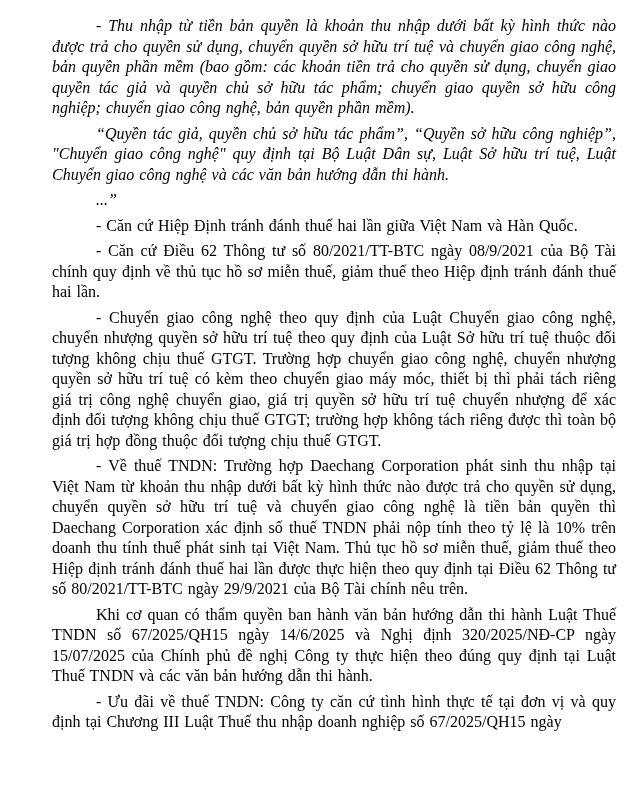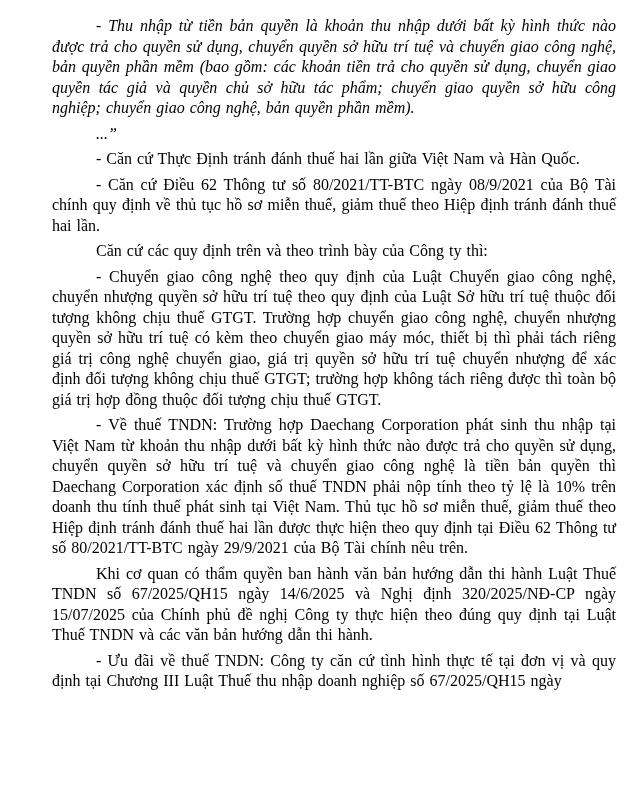--- a/index.html
+++ b/index.html
@@ -30,21 +30,21 @@
   }
   .para.italic {
     font-style: italic;
   }
 </style>
 </head>
 <body>
 
 <div class="page">
   <p class="para italic">- Thu nhập từ tiền bản quyền là khoản thu nhập dưới bất kỳ hình thức nào được trả cho quyền sử dụng, chuyển quyền sở hữu trí tuệ và chuyển giao công nghệ, bản quyền phần mềm (bao gồm: các khoản tiền trả cho quyền sử dụng, chuyển giao quyền tác giả và quyền chủ sở hữu tác phẩm; chuyển giao quyền sở hữu công nghiệp; chuyển giao công nghệ, bản quyền phần mềm).</p>
+  <p class="para italic">“Quyền tác giả, quyền chủ sở hữu tác phẩm”, “Quyền sở hữu công nghiệp”, "Chuyển giao công nghệ" quy định tại Bộ Luật Dân sự, Luật Sở hữu trí tuệ, Luật Chuyển giao công nghệ và các văn bản hướng dẫn thi hành.</p>
   <p class="para italic">...”</p>
-  <p class="para">- Căn cứ Thực Định tránh đánh thuế hai lần giữa Việt Nam và Hàn Quốc.</p>
+  <p class="para">- Căn cứ Hiệp Định tránh đánh thuế hai lần giữa Việt Nam và Hàn Quốc.</p>
   <p class="para">- Căn cứ Điều 62 Thông tư số 80/2021/TT-BTC ngày 08/9/2021 của Bộ Tài chính quy định về thủ tục hồ sơ miễn thuế, giảm thuế theo Hiệp định tránh đánh thuế hai lần.</p>
-  <p class="para">Căn cứ các quy định trên và theo trình bày của Công ty thì:</p>
   <p class="para">- Chuyển giao công nghệ theo quy định của Luật Chuyển giao công nghệ, chuyển nhượng quyền sở hữu trí tuệ theo quy định của Luật Sở hữu trí tuệ thuộc đối tượng không chịu thuế GTGT. Trường hợp chuyển giao công nghệ, chuyển nhượng quyền sở hữu trí tuệ có kèm theo chuyển giao máy móc, thiết bị thì phải tách riêng giá trị công nghệ chuyển giao, giá trị quyền sở hữu trí tuệ chuyển nhượng để xác định đối tượng không chịu thuế GTGT; trường hợp không tách riêng được thì toàn bộ giá trị hợp đồng thuộc đối tượng chịu thuế GTGT.</p>
   <p class="para">- Về thuế TNDN: Trường hợp Daechang Corporation phát sinh thu nhập tại Việt Nam từ khoản thu nhập dưới bất kỳ hình thức nào được trả cho quyền sử dụng, chuyển quyền sở hữu trí tuệ và chuyển giao công nghệ là tiền bản quyền thì Daechang Corporation xác định số thuế TNDN phải nộp tính theo tỷ lệ là 10% trên doanh thu tính thuế phát sinh tại Việt Nam. Thủ tục hồ sơ miễn thuế, giảm thuế theo Hiệp định tránh đánh thuế hai lần được thực hiện theo quy định tại Điều 62 Thông tư số 80/2021/TT-BTC ngày 29/9/2021 của Bộ Tài chính nêu trên.</p>
   <p class="para">Khi cơ quan có thẩm quyền ban hành văn bản hướng dẫn thi hành Luật Thuế TNDN số 67/2025/QH15 ngày 14/6/2025 và Nghị định 320/2025/NĐ-CP ngày 15/07/2025 của Chính phủ đề nghị Công ty thực hiện theo đúng quy định tại Luật Thuế TNDN và các văn bản hướng dẫn thi hành.</p>
   <p class="para">- Ưu đãi về thuế TNDN: Công ty căn cứ tình hình thực tế tại đơn vị và quy định tại Chương III Luật Thuế thu nhập doanh nghiệp số 67/2025/QH15 ngày</p>
 </div>
 
 </body></html>

